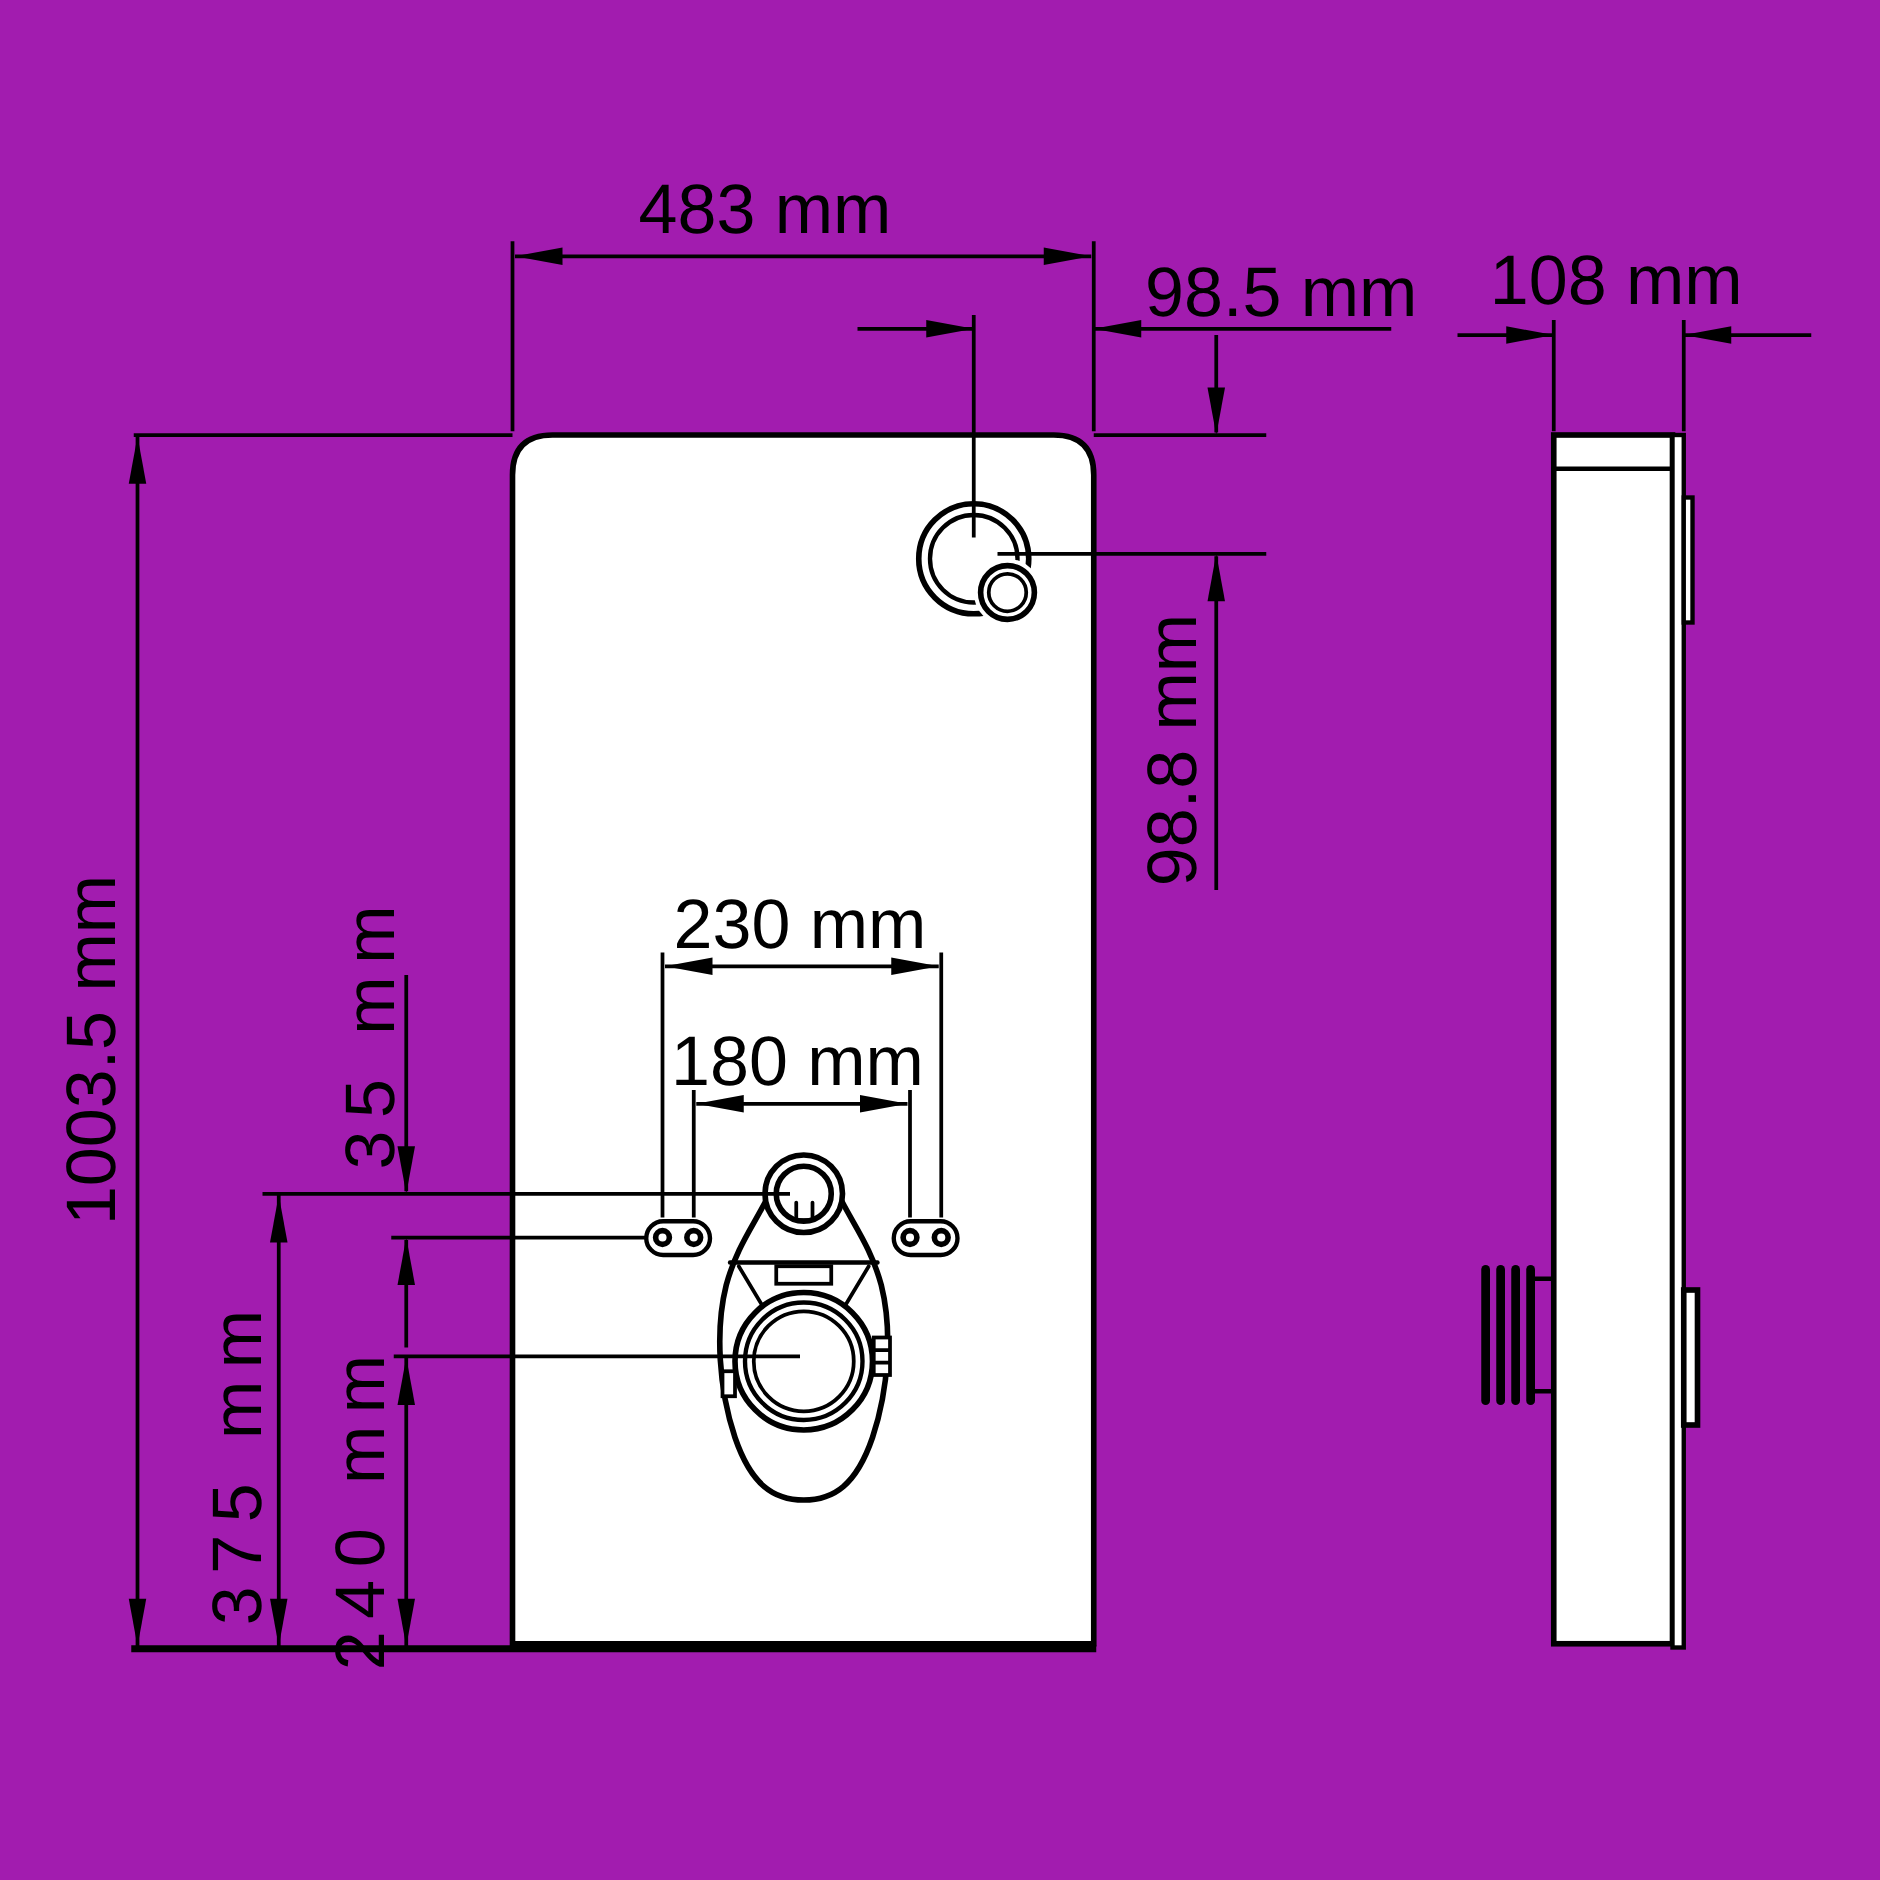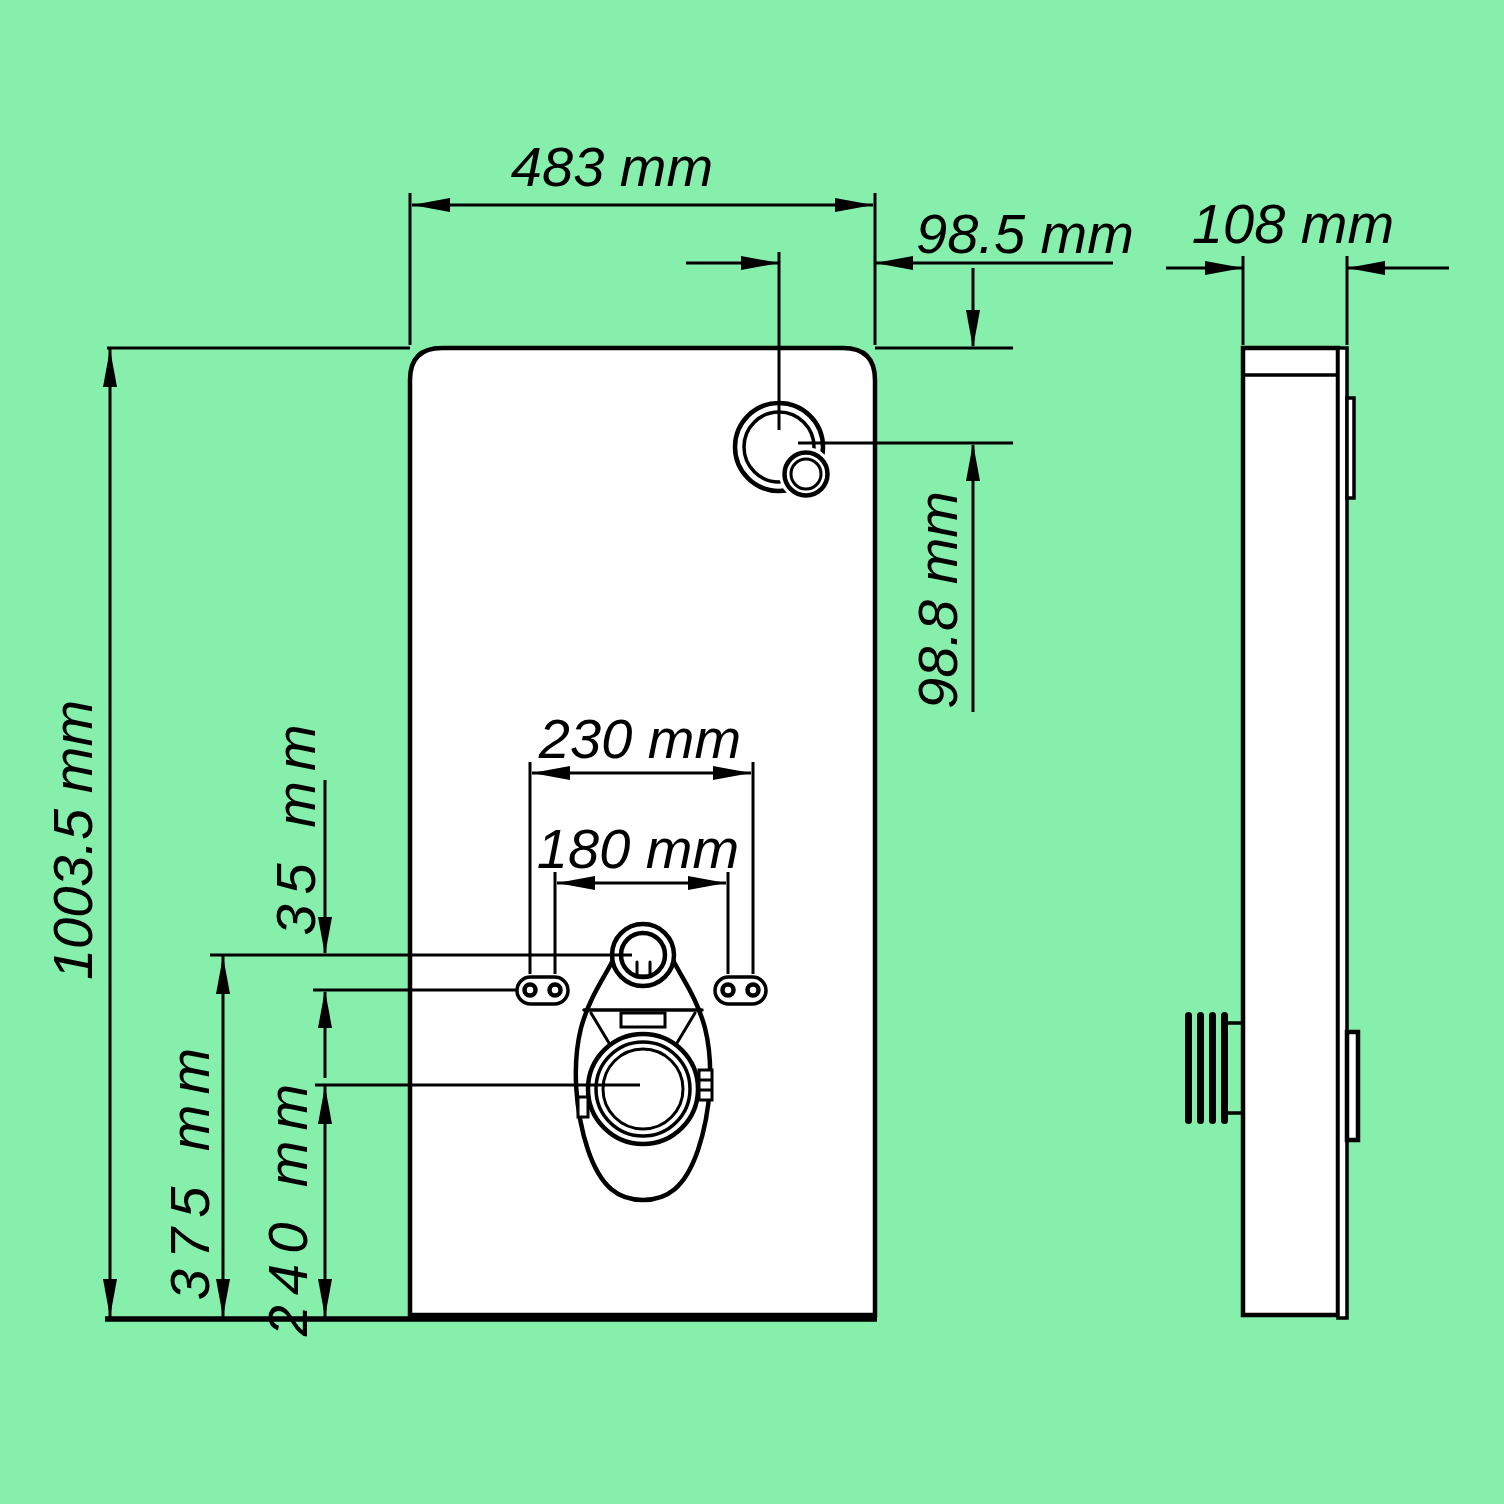--- a/index.html
+++ b/index.html
@@ -1,16 +1,16 @@
 <!DOCTYPE html>
 <html><head>
 <meta charset="utf-8">
 <style>
   html,body{margin:0;padding:0;background:#ffffff;}
-  .stage{width:1504px;height:1504px;position:relative;background:#86efac;overflow:hidden;font-style:italic;}
+  .stage{width:1504px;height:1504px;position:relative;background:#a21caf;overflow:hidden;}
   svg{display:block;}
   svg text{font-family:"Liberation Sans","DejaVu Sans",sans-serif;font-size:56px;fill:#000;}
   .o{stroke:#000;stroke-width:4.5;fill:none;stroke-linecap:round;}
   .o35{stroke:#000;stroke-width:3.5;fill:none;stroke-linecap:round;}
   .o3{stroke:#000;stroke-width:3;fill:none;stroke-linecap:round;}
   .dim{stroke:#000;stroke-width:3;fill:none;stroke-linecap:butt;}
   .thick{stroke:#000;stroke-width:5.5;fill:none;stroke-linecap:butt;}
   .fw{fill:#ffffff;}
   .ah{fill:#000000;stroke:none;}
   .rib{fill:#000000;stroke:none;}

